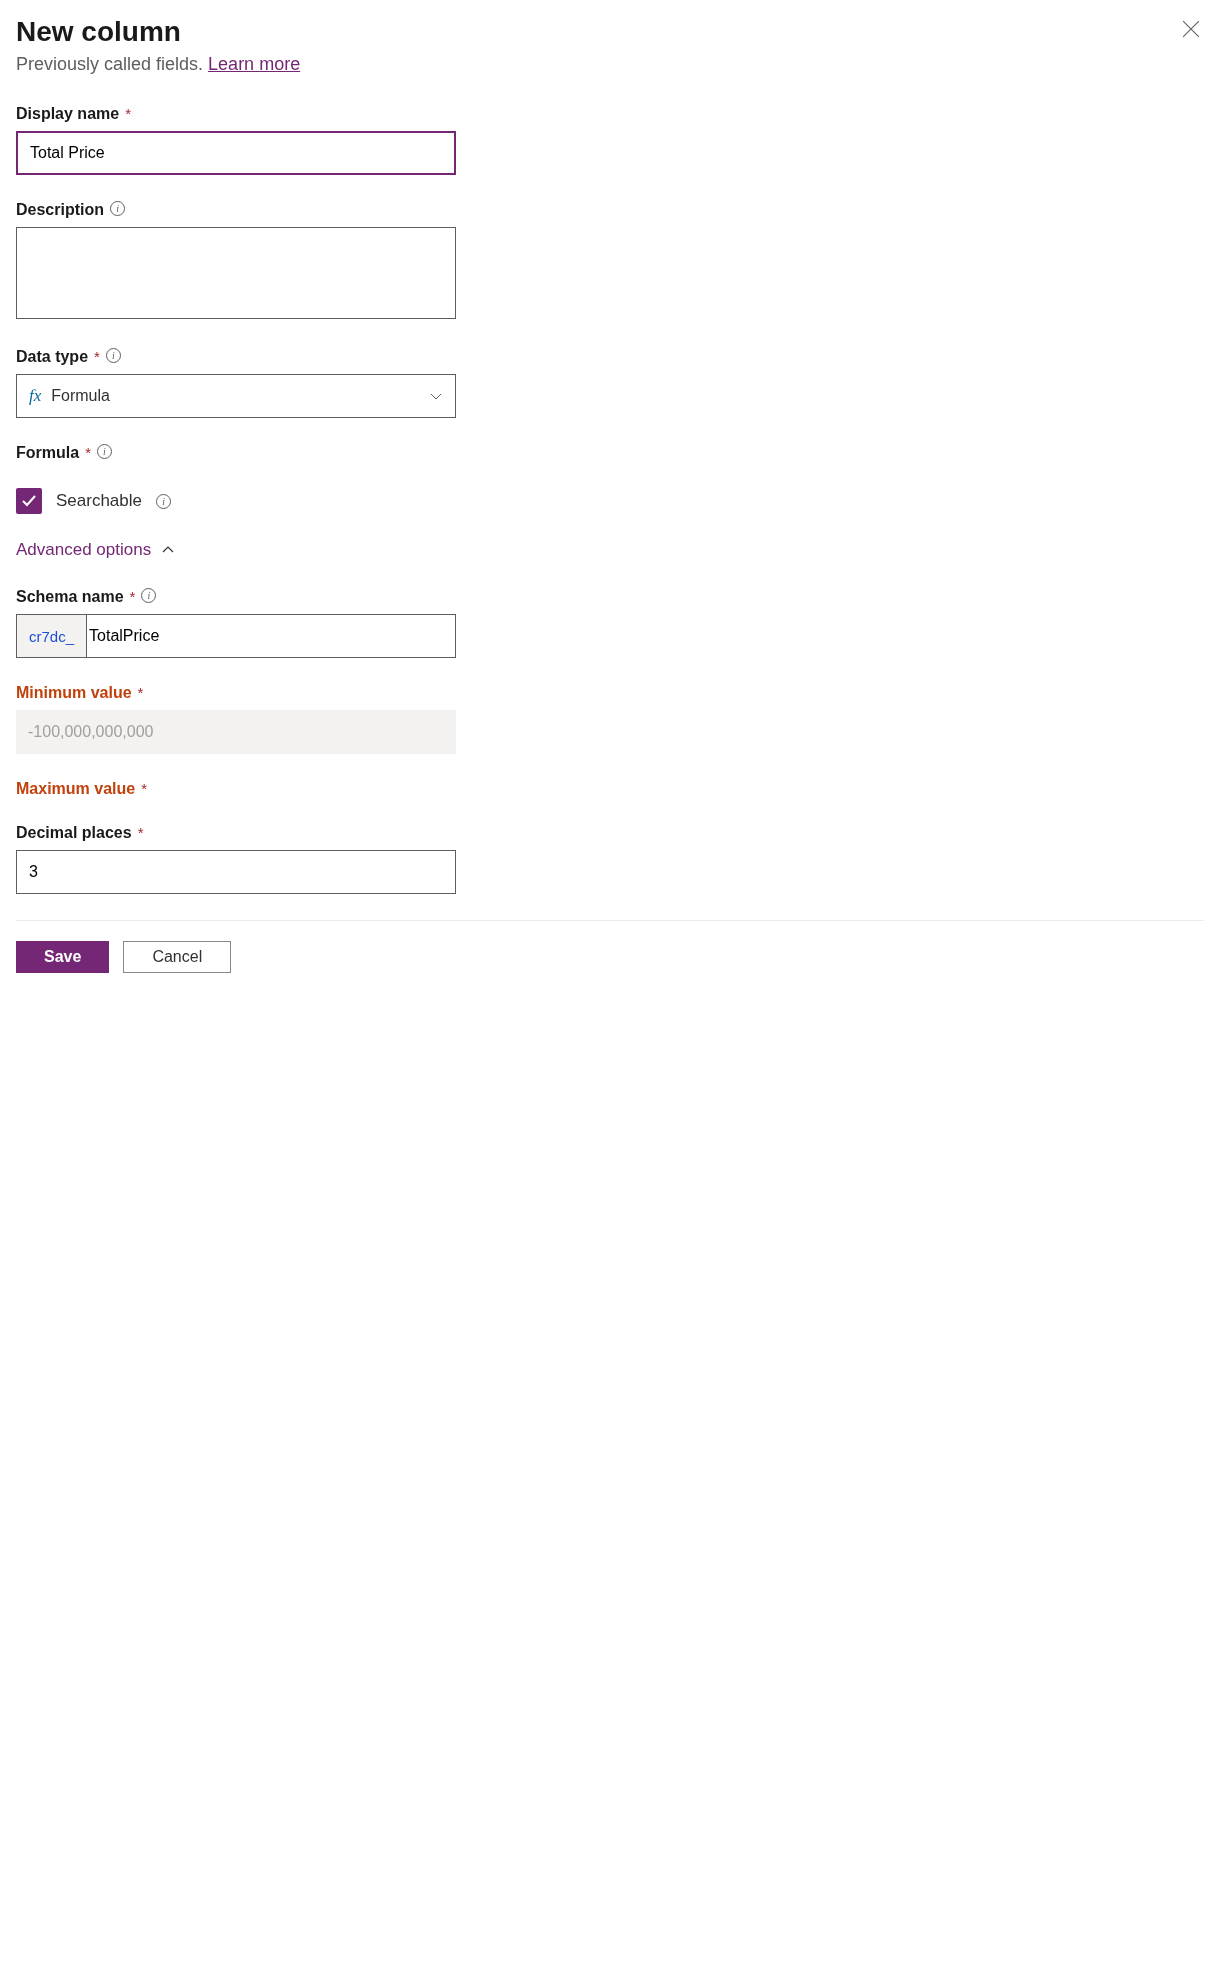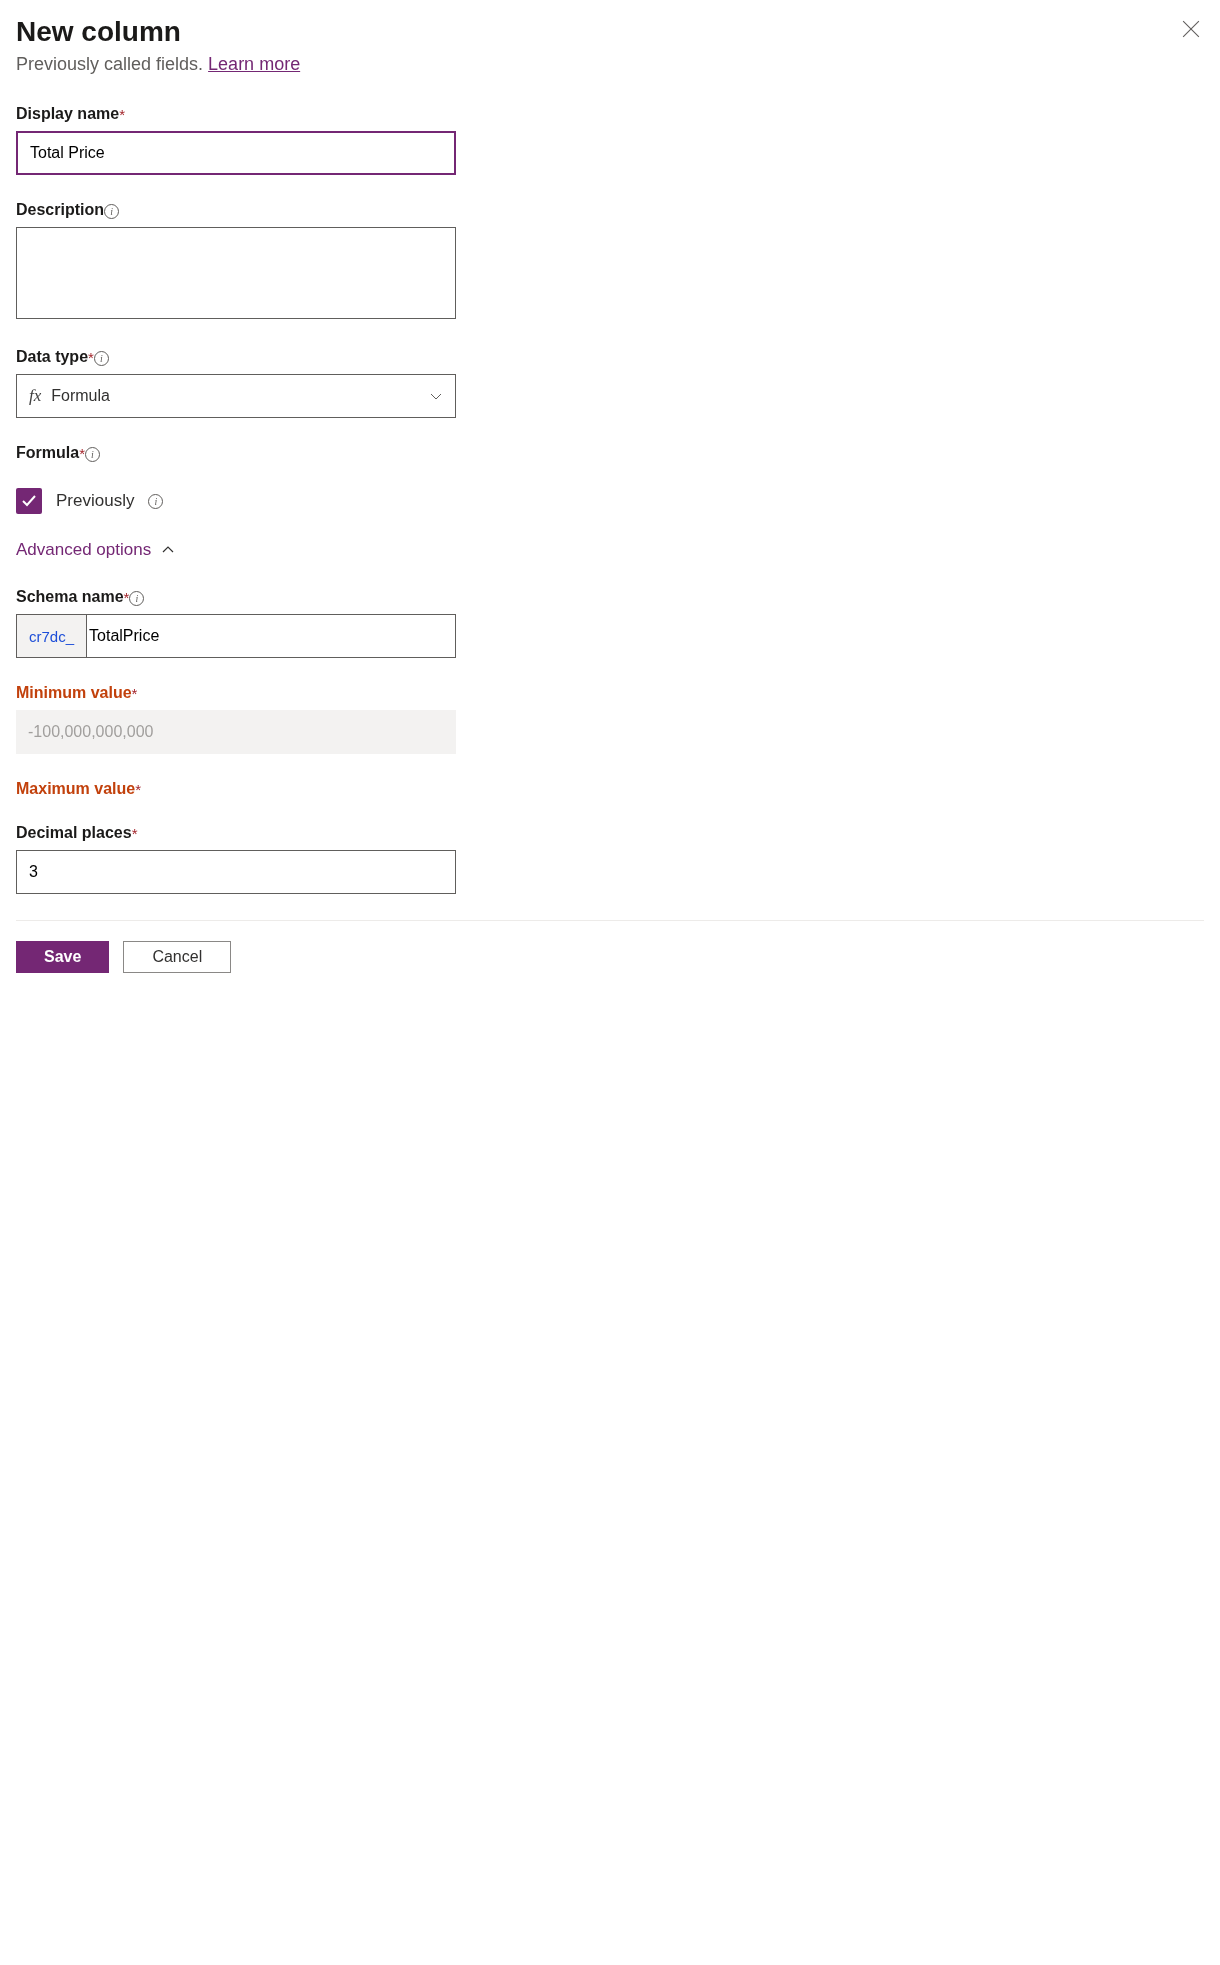--- a/index.html
+++ b/index.html
@@ -38,21 +38,22 @@
     cursor: pointer;
     padding: 4px;
     color: #605e5c;
   }
   .close-btn svg { width: 18px; height: 18px; }
   .form-group {
     margin-bottom: 26px;
   }
   .label-row {
     display: flex;
-    align-items: flex-end;
+    align-items: flex-start;
+    gap: 6px;
     margin-bottom: 8px;
   }
   .label {
     font-weight: 600;
     font-size: 16px;
     color: #1b1a19;
   }
   .label.disabled {
     color: #c2410c;
   }
@@ -107,21 +108,21 @@
     align-items: center;
     padding: 0 12px;
     cursor: pointer;
     background: #ffffff;
     position: relative;
   }
   .fx-icon {
     font-family: Georgia, serif;
     font-style: italic;
     font-size: 17px;
-    color: #404040;
+    color: #0369a1;
     margin-right: 10px;
   }
   .select-text {
     flex: 1;
     font-size: 16px;
   }
   .chevron {
     color: #605e5c;
   }
   .formula-box {
@@ -290,21 +291,21 @@
   </div>
 </div>
 
 <div class="form-group">
   <div class="checkbox-row">
     <div class="checkbox">
       <svg viewBox="0 0 16 16" fill="none" stroke="currentColor" stroke-width="2">
         <polyline points="2,8 6,12 14,3"></polyline>
       </svg>
     </div>
-    <span class="checkbox-label">Previously</span>
+    <span class="checkbox-label">Searchable</span>
     <span class="info-icon">i</span>
   </div>
 </div>
 
 <div class="expander">
   <span>Advanced options</span>
   <svg width="14" height="14" viewBox="0 0 14 14" fill="none" stroke="#323130" stroke-width="1.2">
     <polyline points="2,9 7,4 12,9"></polyline>
   </svg>
 </div>

